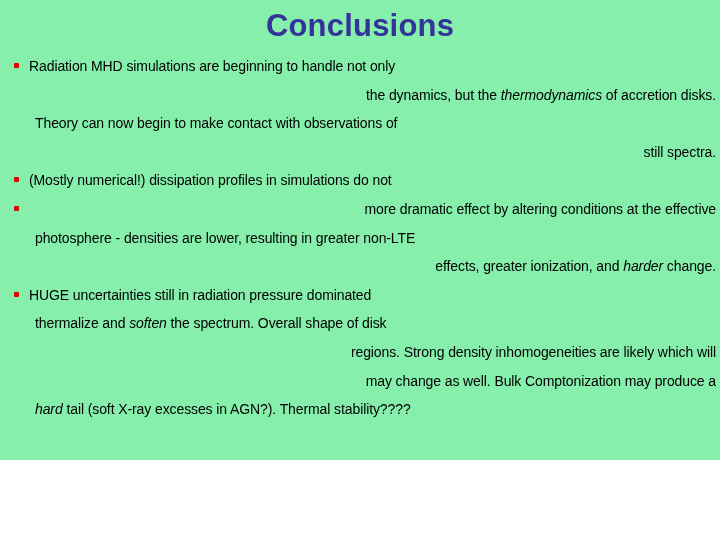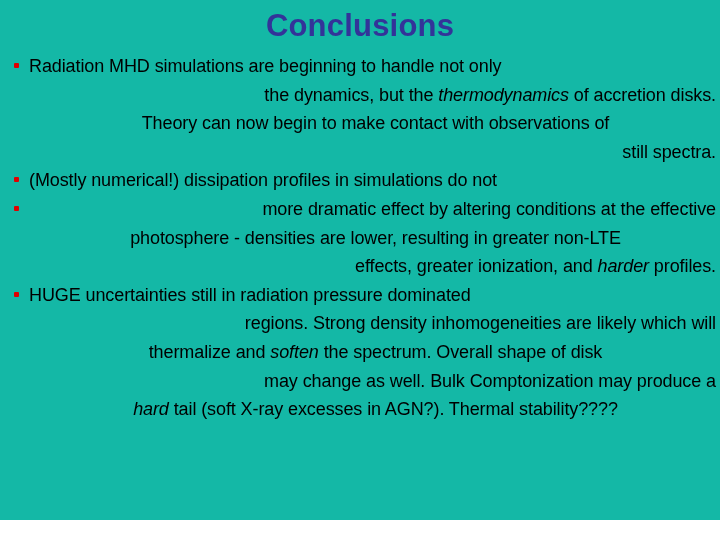--- a/index.html
+++ b/index.html
@@ -9,22 +9,22 @@
   body {
     width: 720px;
     height: 540px;
     background: #ffffff;
     font-family: "Liberation Sans", sans-serif;
     overflow: hidden;
   }
   .slide {
     position: relative;
     width: 720px;
-    height: 520px;
-    background: #14b8a6;
+    height: 460px;
+    background: #86efac;
     box-sizing: border-box;
   }
   .slide-title {
     position: absolute;
     top: 8px;
     left: 0;
     width: 720px;
     text-align: center;
     font-size: 31px;
     font-weight: bold;
@@ -36,41 +36,41 @@
   .body-block {
     position: absolute;
     top: 52px;
     left: 0;
     width: 720px;
   }
   .bullet-para {
     position: relative;
     margin: 0;
     padding: 0 4px 0 29px;
-    font-size: 18px;
+    font-size: 14px;
     line-height: 28.6px;
     color: #000000;
     letter-spacing: -0.1px;
     text-indent: 0;
   }
   .bullet-marker {
     position: absolute;
     left: 14px;
     top: 11px;
     width: 5px;
     height: 5px;
     background: #e00000;
     border-radius: 1px;
   }
   .para-line {
     display: block;
     white-space: nowrap;
   }
   .para-line.indent-1 { padding-left: 3px; text-align: right; }
-  .para-line.indent-2 { padding-left: 6px; text-align: center; }
+  .para-line.indent-2 { padding-left: 6px; }
   .para-line.indent-0 { padding-left: 0px; }
   .em {
     font-style: italic;
   }
 </style>
 </head>
 <body>
 
 <div class="slide">
 
@@ -85,25 +85,25 @@
         <span class="para-line indent-1"><span> still spectra.</span></span>
       </p>
       <p class="bullet-para">
         <span class="bullet-marker" style="background: rgb(224, 0, 0);"></span>
         <span class="para-line indent-0"><span>(Mostly numerical!) dissipation profiles in simulations do not</span></span>
       </p>
       <p class="bullet-para">
         <span class="bullet-marker" style="background: rgb(224, 0, 0);"></span>
         <span class="para-line indent-1"><span>more dramatic effect by altering conditions at the effective</span></span>
         <span class="para-line indent-2"><span>photosphere - densities are lower, resulting in greater non-LTE</span></span>
-        <span class="para-line indent-1"><span>effects, greater ionization, and </span><span class="em">harder</span><span> profiles.</span></span>
+        <span class="para-line indent-1"><span>effects, greater ionization, and </span><span class="em">harder</span><span> change.</span></span>
       </p>
       <p class="bullet-para">
         <span class="bullet-marker" style="background: rgb(224, 0, 0);"></span>
         <span class="para-line indent-0"><span>HUGE uncertainties still in radiation pressure dominated</span></span>
+        <span class="para-line indent-2"><span>thermalize and </span><span class="em">soften</span><span> the spectrum.  Overall shape of disk</span></span>
         <span class="para-line indent-1"><span>regions.  Strong density inhomogeneities are likely which will</span></span>
-        <span class="para-line indent-2"><span>thermalize and </span><span class="em">soften</span><span> the spectrum.  Overall shape of disk</span></span>
         <span class="para-line indent-1"><span>may change as well.  Bulk Comptonization may produce a</span></span>
         <span class="para-line indent-2"><span class="em">hard</span><span> tail (soft X-ray excesses in AGN?).  Thermal stability????</span></span>
       </p>
     </div>
 
 </div>
 
 </body></html>

